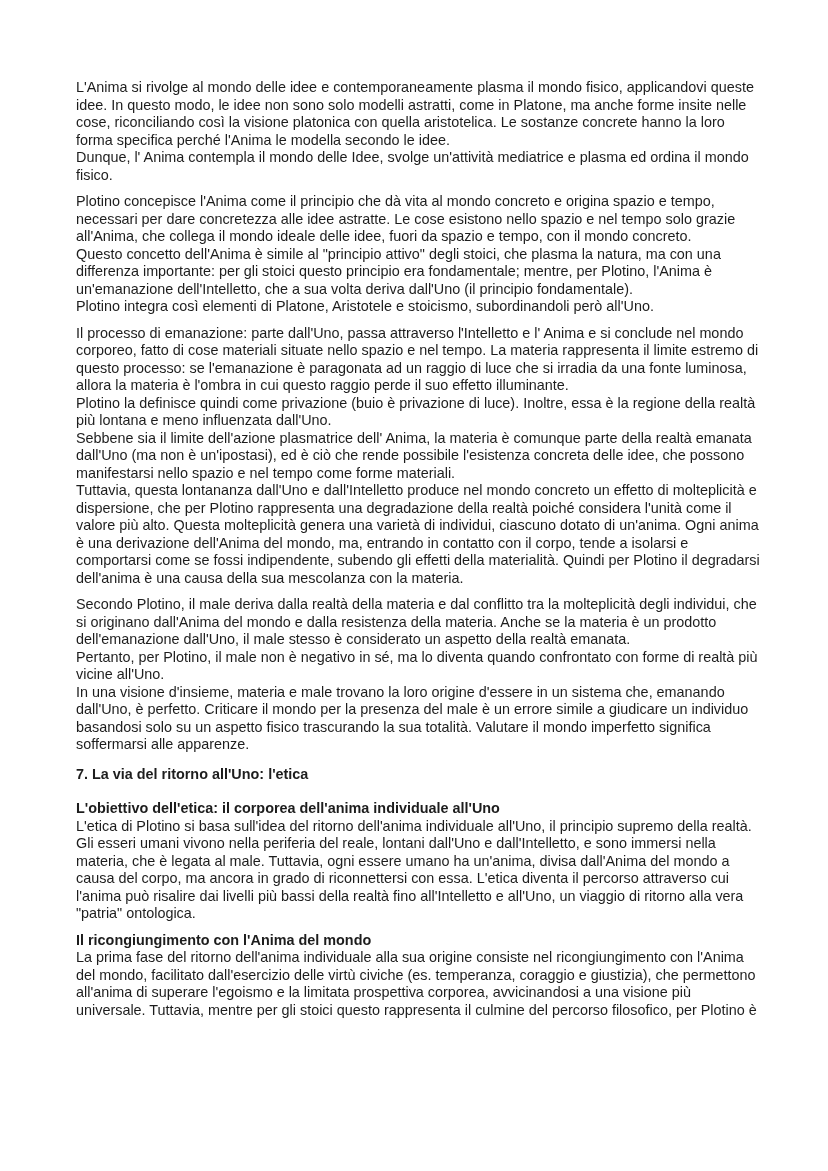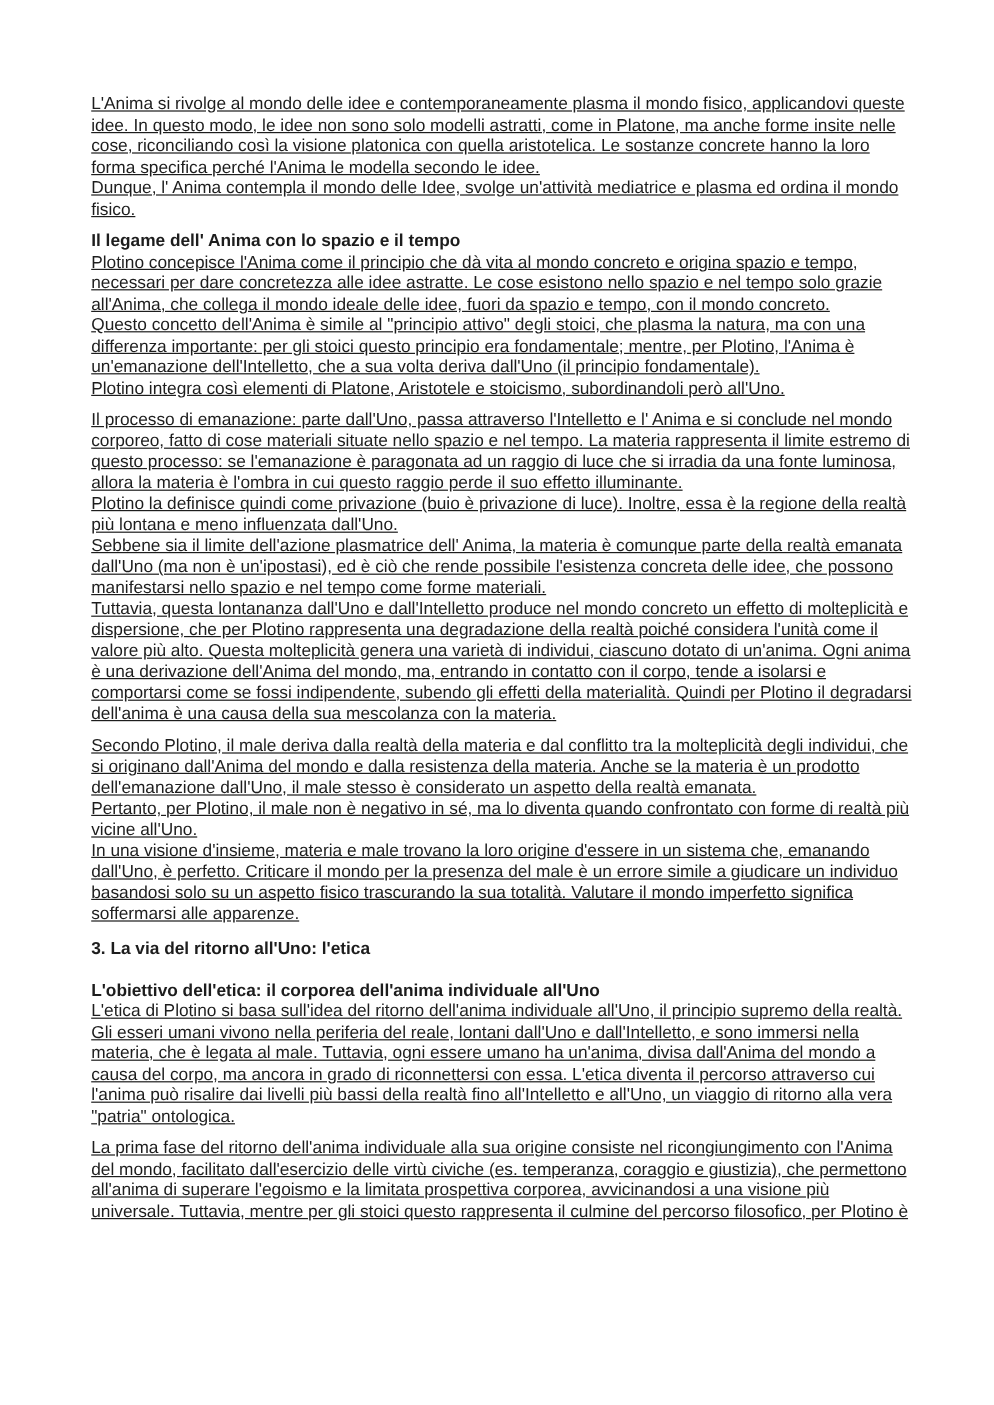--- a/index.html
+++ b/index.html
@@ -26,21 +26,20 @@
     font-family: "Liberation Sans", "DejaVu Sans", sans-serif;
     font-size: 14.4px;
     line-height: 17.5px;
     color: #1d1d1d;
     -webkit-font-smoothing: antialiased;
   }
   .para {
     margin: 0 0 9px 0;
     white-space: pre-line;
     font-weight: 400;
-    text-decoration: underline;
   }
   .subheading {
     margin: 0;
     font-weight: 700;
     white-space: pre-line;
   }
   .section-heading {
     margin: 12px 0 17px 0;
     font-weight: 700;
     white-space: pre-line;
@@ -52,21 +51,20 @@
 <div class="page">
   <div class="doc">
 
     <p class="para">L'Anima si rivolge al mondo delle idee e contemporaneamente plasma il mondo fisico, applicandovi queste
 idee. In questo modo, le idee non sono solo modelli astratti, come in Platone, ma anche forme insite nelle
 cose, riconciliando così la visione platonica con quella aristotelica. Le sostanze concrete hanno la loro
 forma specifica perché l'Anima le modella secondo le idee.
 Dunque, l' Anima contempla il mondo delle Idee, svolge un'attività mediatrice e plasma ed ordina il mondo
 fisico.</p>
 
-    <p class="subheading">Il legame dell' Anima con lo spazio e il tempo</p>
     <p class="para">Plotino concepisce l'Anima come il principio che dà vita al mondo concreto e origina spazio e tempo,
 necessari per dare concretezza alle idee astratte. Le cose esistono nello spazio e nel tempo solo grazie
 all'Anima, che collega il mondo ideale delle idee, fuori da spazio e tempo, con il mondo concreto.
 Questo concetto dell'Anima è simile al "principio attivo" degli stoici, che plasma la natura, ma con una
 differenza importante: per gli stoici questo principio era fondamentale; mentre, per Plotino, l'Anima è
 un'emanazione dell'Intelletto, che a sua volta deriva dall'Uno (il principio fondamentale).
 Plotino integra così elementi di Platone, Aristotele e stoicismo, subordinandoli però all'Uno.</p>
 
     <p class="para">Il processo di emanazione: parte dall'Uno, passa attraverso l'Intelletto e l' Anima e si conclude nel mondo
 corporeo, fatto di cose materiali situate nello spazio e nel tempo. La materia rappresenta il limite estremo di
@@ -87,29 +85,30 @@
     <p class="para">Secondo Plotino, il male deriva dalla realtà della materia e dal conflitto tra la molteplicità degli individui, che
 si originano dall'Anima del mondo e dalla resistenza della materia. Anche se la materia è un prodotto
 dell'emanazione dall'Uno, il male stesso è considerato un aspetto della realtà emanata.
 Pertanto, per Plotino, il male non è negativo in sé, ma lo diventa quando confrontato con forme di realtà più
 vicine all'Uno.
 In una visione d'insieme, materia e male trovano la loro origine d'essere in un sistema che, emanando
 dall'Uno, è perfetto. Criticare il mondo per la presenza del male è un errore simile a giudicare un individuo
 basandosi solo su un aspetto fisico trascurando la sua totalità. Valutare il mondo imperfetto significa
 soffermarsi alle apparenze.</p>
 
-    <p class="section-heading">3. La via del ritorno all'Uno: l'etica</p>
+    <p class="section-heading">7. La via del ritorno all'Uno: l'etica</p>
 
     <p class="subheading">L'obiettivo dell'etica: il corporea dell'anima individuale all'Uno</p>
     <p class="para">L'etica di Plotino si basa sull'idea del ritorno dell'anima individuale all'Uno, il principio supremo della realtà.
 Gli esseri umani vivono nella periferia del reale, lontani dall'Uno e dall'Intelletto, e sono immersi nella
 materia, che è legata al male. Tuttavia, ogni essere umano ha un'anima, divisa dall'Anima del mondo a
 causa del corpo, ma ancora in grado di riconnettersi con essa. L'etica diventa il percorso attraverso cui
 l'anima può risalire dai livelli più bassi della realtà fino all'Intelletto e all'Uno, un viaggio di ritorno alla vera
 "patria" ontologica.</p>
 
+    <p class="subheading">Il ricongiungimento con l'Anima del mondo</p>
     <p class="para">La prima fase del ritorno dell'anima individuale alla sua origine consiste nel ricongiungimento con l'Anima
 del mondo, facilitato dall'esercizio delle virtù civiche (es. temperanza, coraggio e giustizia), che permettono
 all'anima di superare l'egoismo e la limitata prospettiva corporea, avvicinandosi a una visione più
 universale. Tuttavia, mentre per gli stoici questo rappresenta il culmine del percorso filosofico, per Plotino è</p>
 
   </div>
 </div>
 
 </body></html>

